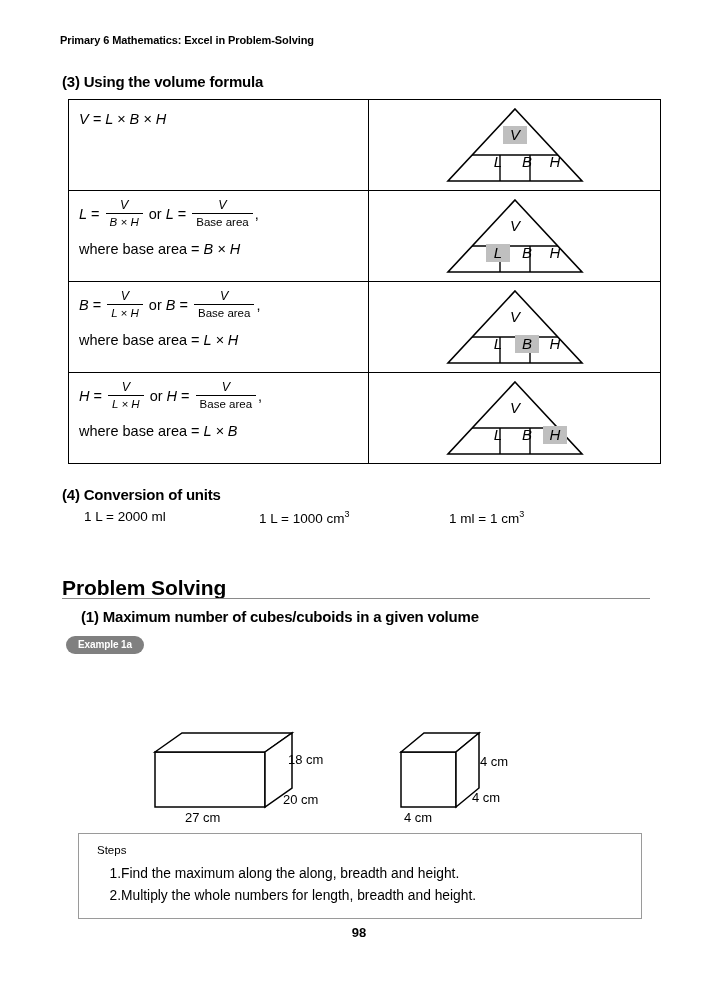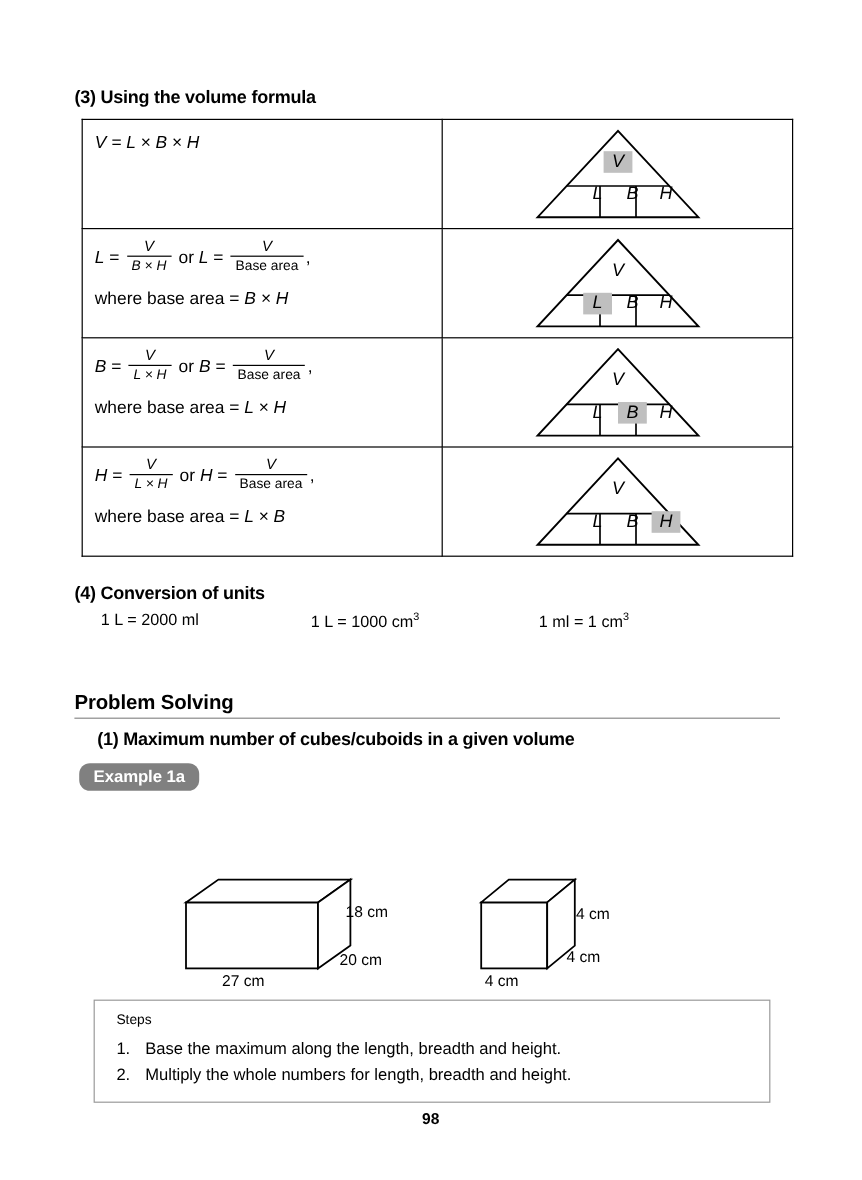--- a/index.html
+++ b/index.html
@@ -123,41 +123,41 @@
   #u1 { left: 84px; }
   #u2 { left: 259px; }
   #u3 { left: 449px; }
   .units sup { font-size: 9px; vertical-align: super; }
 
   
   #ps-head {
     position: absolute;
     left: 62px;
     top: 576px;
-    font-size: 17px;
+    font-size: 21px;
     font-weight: bold;
     letter-spacing: -0.1px;
   }
   #ps-rule {
     position: absolute;
     left: 62px;
     top: 598px;
     width: 588px;
     height: 1px;
     background: #8a8a8a;
   }
 
   
   #ex-badge {
     position: absolute;
     left: 66px;
     top: 636px;
     background: #808080;
     color: #ffffff;
-    font-size: 14px;
+    font-size: 10px;
     font-weight: bold;
     padding: 3px 12px 4px 12px;
     border-radius: 9px;
     letter-spacing: -0.1px;
   }
 
   
   #prob {
     position: absolute;
     left: 72px;
@@ -177,20 +177,21 @@
 
   
   #steps-box {
     position: absolute;
     left: 78px;
     top: 833px;
     width: 562px;
     height: 84px;
     border: 1px solid #9a9a9a;
     background: #ffffff;
+    text-align: right;
   }
   #steps-title {
     position: absolute;
     left: 18px;
     top: 10px;
     font-size: 11.5px;
   }
   .step-row {
     position: absolute;
     left: 18px;
@@ -211,20 +212,21 @@
     text-align: center;
     font-size: 13px;
     font-weight: bold;
   }
 </style>
 </head>
 <body>
 
 <div class="page">
 
+  <div class="runhead">Primary 6 Mathematics: Excel in Problem-Solving</div>
 
   <div class="sec-head" id="sec3">(3) Using the volume formula</div>
 
   <table class="ftable">
     <tbody>
 
       <tr>
         <td class="left">
           <div class="fline">
             <span class="it">V = L × B × H</span>
@@ -391,21 +393,21 @@
     </svg>
     <span class="dimlbl" style="left:480px; top:32px;">4 cm</span>
     <span class="dimlbl" style="left:472px; top:68px;">4 cm</span>
     <span class="dimlbl" style="left:404px; top:88px;">4 cm</span>
 
   </div>
 
   <div id="steps-box">
     <div id="steps-title">Steps</div>
     <div class="step-row" id="step1">
-      <span class="n">1.</span><span>Base the maximum along the length, breadth and height.</span>
+      <span class="n">1.</span><span>Find the maximum along the along, breadth and height.</span>
     </div>
     <div class="step-row" id="step2">
       <span class="n">2.</span><span>Multiply the whole numbers for length, breadth and height.</span>
     </div>
   </div>
 
   <div id="pageno">98</div>
 
 </div>
 

